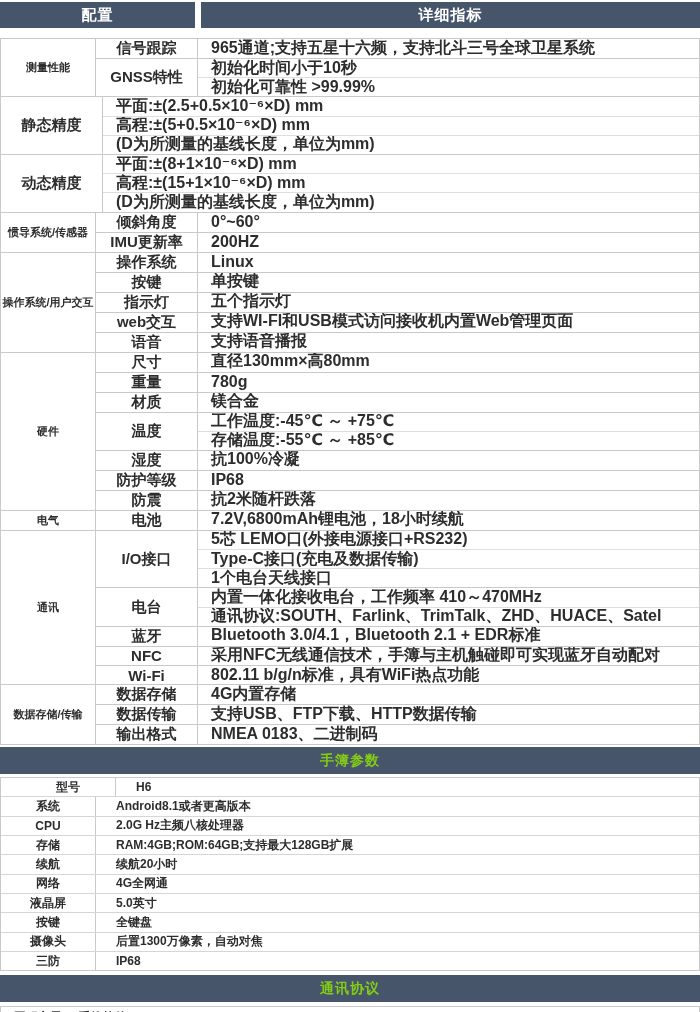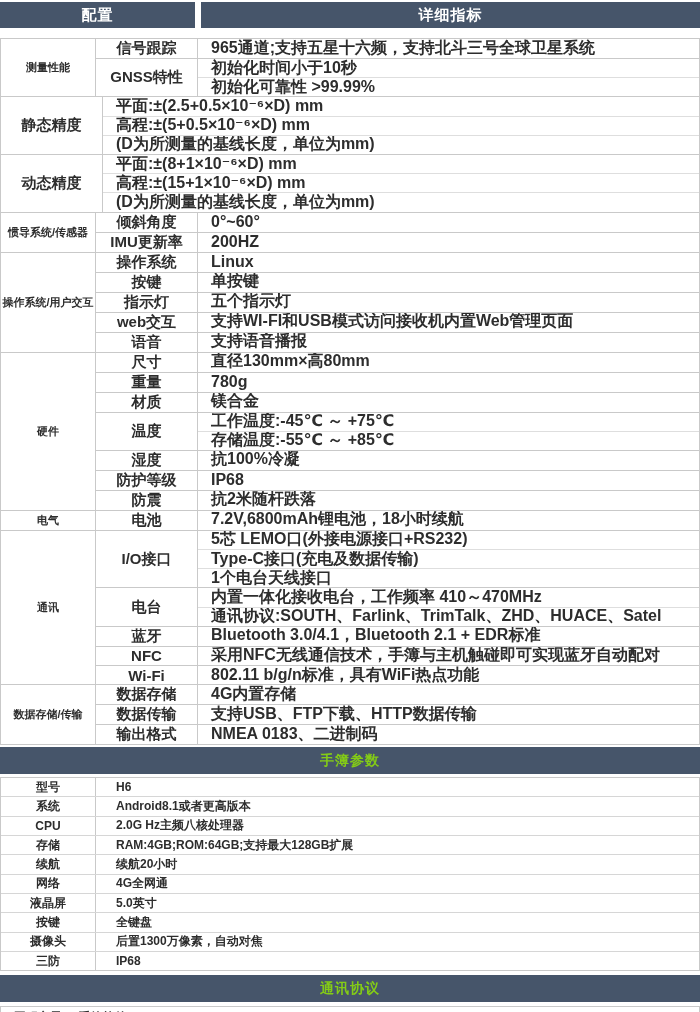--- a/index.html
+++ b/index.html
@@ -49,21 +49,21 @@
   .bar{
     background:#46556a;color:#84cc16;font-weight:bold;font-size:14px;
     height:27px;display:flex;align-items:center;justify-content:center;
     letter-spacing:1px;
   }
   .bar1{margin-top:2px;margin-bottom:3px;}
   .bar2{margin-top:4px;margin-bottom:4px;}
 
   .t2{border:1px solid #c9c9c9;}
   .row2{display:flex;border-top:1px solid #d6d6d6;height:18.3px;}
-  .row2:first-child{border-top:none;}
+  .row2:first-child{border-top:none;padding-left:20px;}
   .lab2{
     width:95px;flex:0 0 95px;display:flex;align-items:center;justify-content:center;
     font-weight:bold;font-size:12px;border-right:1px solid #c9c9c9;box-sizing:border-box;
   }
   .val2{flex:1;display:flex;align-items:center;padding-left:20px;font-size:12px;font-weight:600;}
 
   .t3{border:1px solid #c9c9c9;}
   .row3{height:21px;display:flex;align-items:center;padding-left:13px;font-weight:bold;font-size:12px;}
 </style>
 </head>

